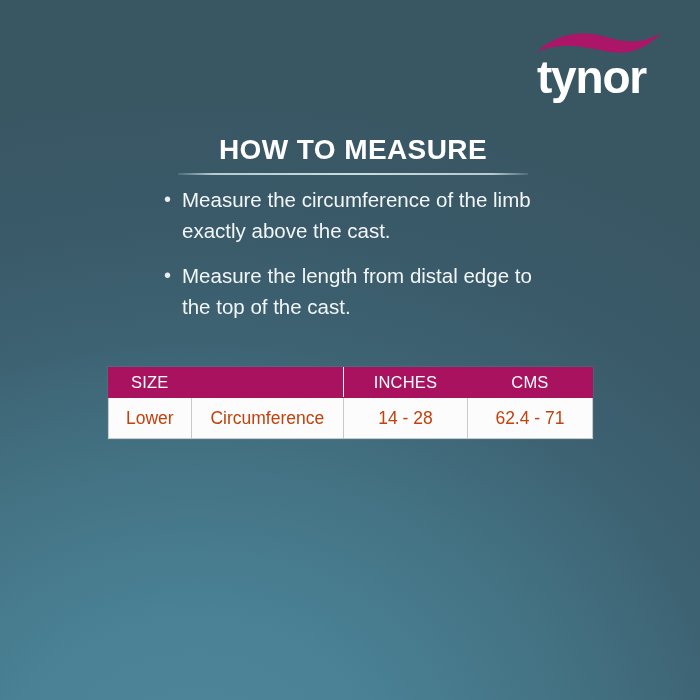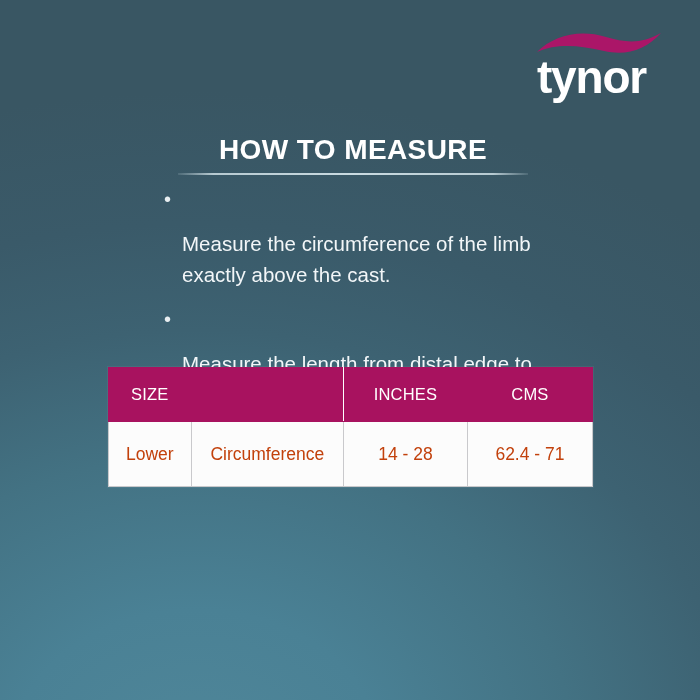--- a/index.html
+++ b/index.html
@@ -102,36 +102,35 @@
     text-align: left;
     padding-left: 4px;
     box-sizing: border-box;
   }
   .bullet-text {
     flex: 1 1 auto;
     color: #f2f6f8;
     font-size: 20.5px;
     line-height: 31px;
     max-width: 356px;
-    margin-top: 44px;
   }
 
   
   #size-table {
     position: absolute;
     left: 108px;
     top: 367px;
     width: 485px;
     border-collapse: collapse;
     table-layout: fixed;
     box-shadow: 0 0 0 1px rgba(255,255,255,0.05);
   }
   #size-table td, #size-table th {
     border: 1px solid #c9c9cc;
-    padding: 12px;
+    padding: 0;
     height: 40px;
     text-align: center;
     vertical-align: middle;
     font-weight: normal;
     margin-top: 20px;
   }
   #size-table thead th {
     background: #a8125f;
     color: #ffffff;
     font-size: 16.5px;

